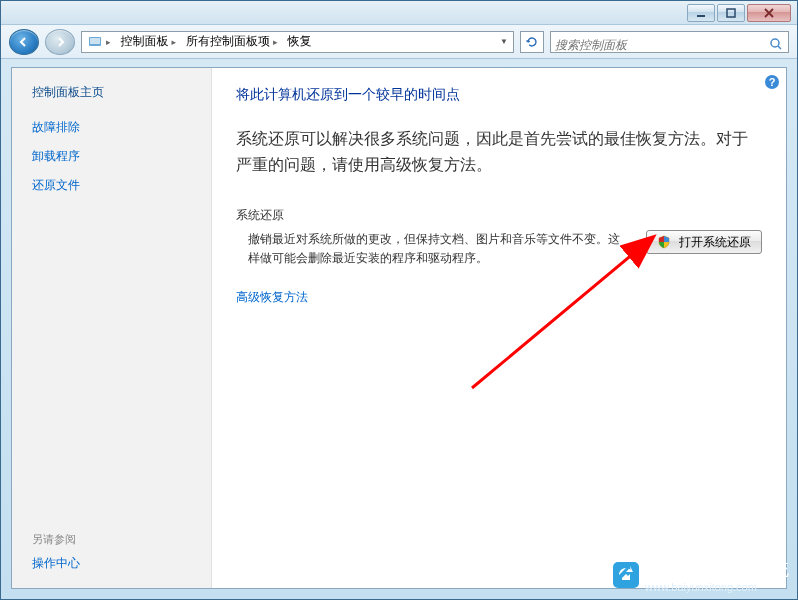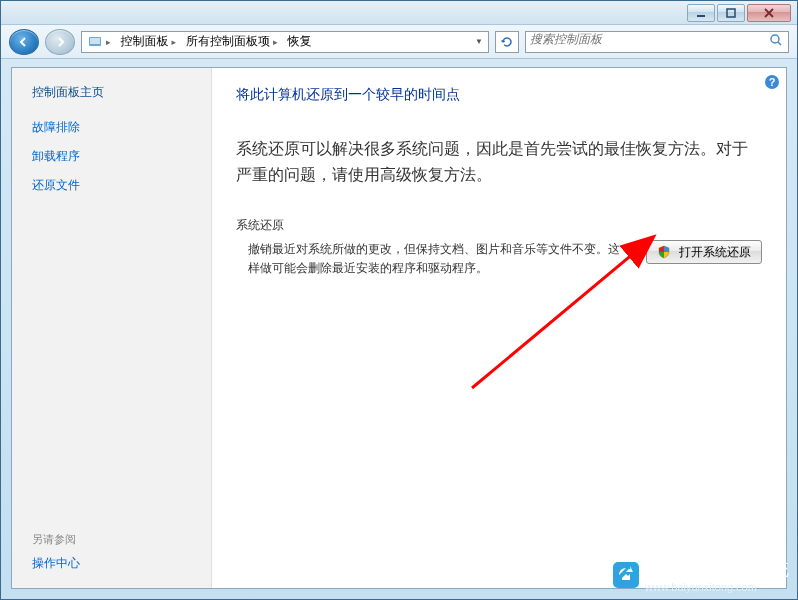--- a/index.html
+++ b/index.html
@@ -90,26 +90,26 @@
 .refresh-box {
   width: 24px; height: 22px;
   background: #fff;
   border: 1px solid #8d9da9;
   display: flex;
   align-items: center;
   justify-content: center;
   cursor: pointer;
 }
 .search-box {
-  width: 264px;
+  width: 239px;
   height: 22px;
   background: #fff;
   border: 1px solid #8d9da9;
   display: flex;
-  align-items: flex-start;
+  align-items: flex-end;
   padding: 0 4px;
 }
 .search-box input {
   flex: 1;
   border: none;
   outline: none;
   font-size: 12px;
   color: #888;
   font-style: italic;
 }
@@ -157,21 +157,21 @@
 }
 .main {
   position: absolute;
   left: 200px; top: 0; right: 0; height: 100%;
   padding: 18px 24px;
 }
 .main h1 {
   color: #003399;
   font-size: 14px;
   font-weight: normal;
-  margin-bottom: 32px;
+  margin-bottom: 22px;
 }
 .main p.desc {
   font-size: 16px;
   color: #333;
   line-height: 1.6;
   margin-bottom: 30px;
 }
 .section-label {
   font-size: 12px;
   color: #333;
@@ -360,20 +360,21 @@
               <path d="M7 1 L12 3 V7 C12 10 10 12 7 13 C4 12 2 10 2 7 V3 Z" fill="#f0c020" stroke="#b08000" stroke-width="0.5"></path>
               <path d="M7 1 L12 3 V7 L7 7 Z" fill="#3a8ad8"></path>
               <path d="M7 7 L2 7 V3 L7 1 Z" fill="#d02828"></path>
               <path d="M7 7 L7 13 C4 12 2 10 2 7 Z" fill="#30a030"></path>
             </svg>
           </span>
           <span>打开系统还原</span>
         </button>
       </div>
 
+      <div class="adv-link">高级恢复方法</div>
     </div>
 
     <svg class="arrow-annotation" style="left:430px; top:150px;" width="250" height="180">
       <defs>
         <marker id="ah" markerWidth="12" markerHeight="10" refX="10" refY="5" orient="auto">
           <path d="M0 0 L12 5 L0 10 Z" fill="#ff0000"></path>
         </marker>
       </defs>
       <line x1="30" y1="170" x2="210" y2="20" stroke="#ff0000" stroke-width="3" marker-end="url(#ah)"></line>
     </svg>

